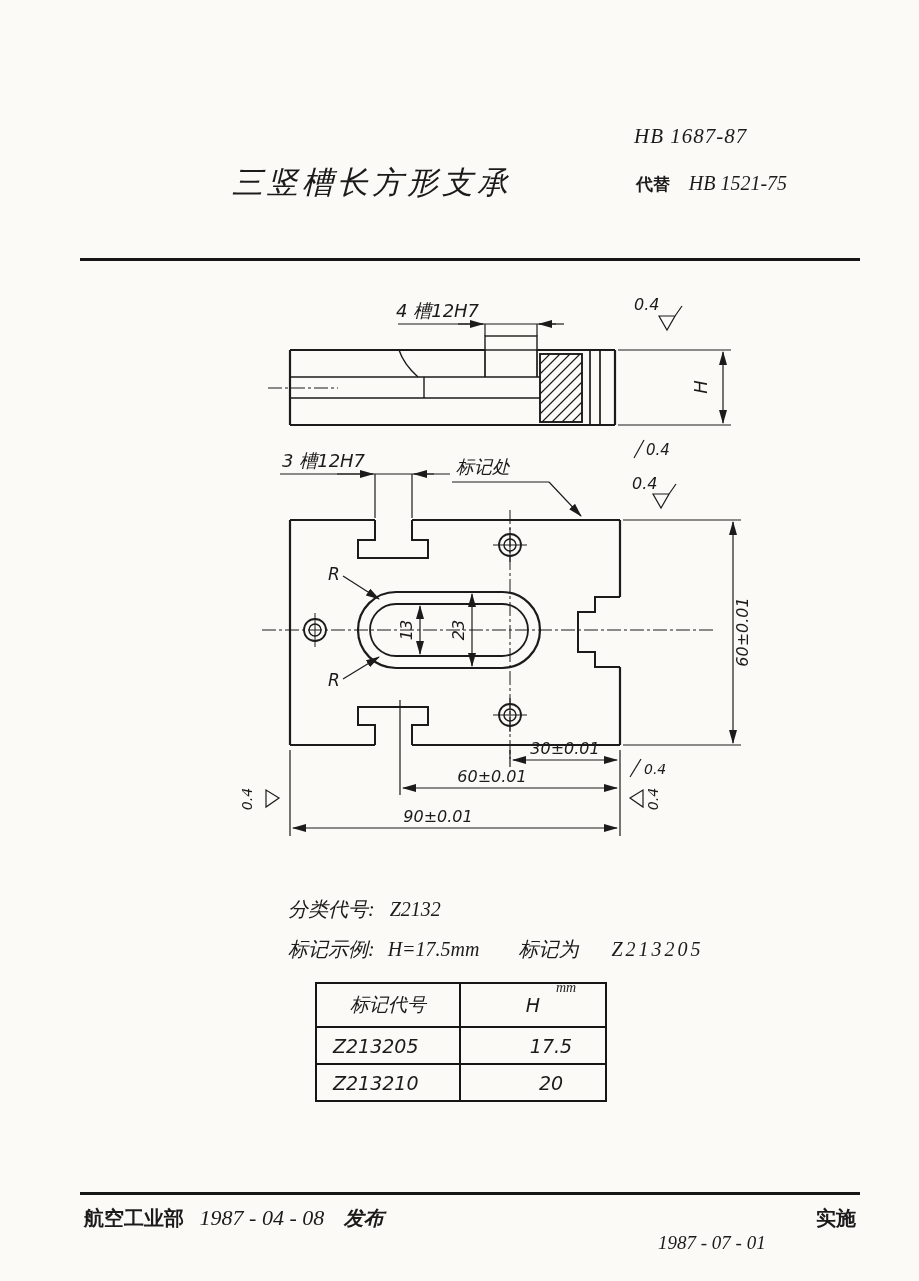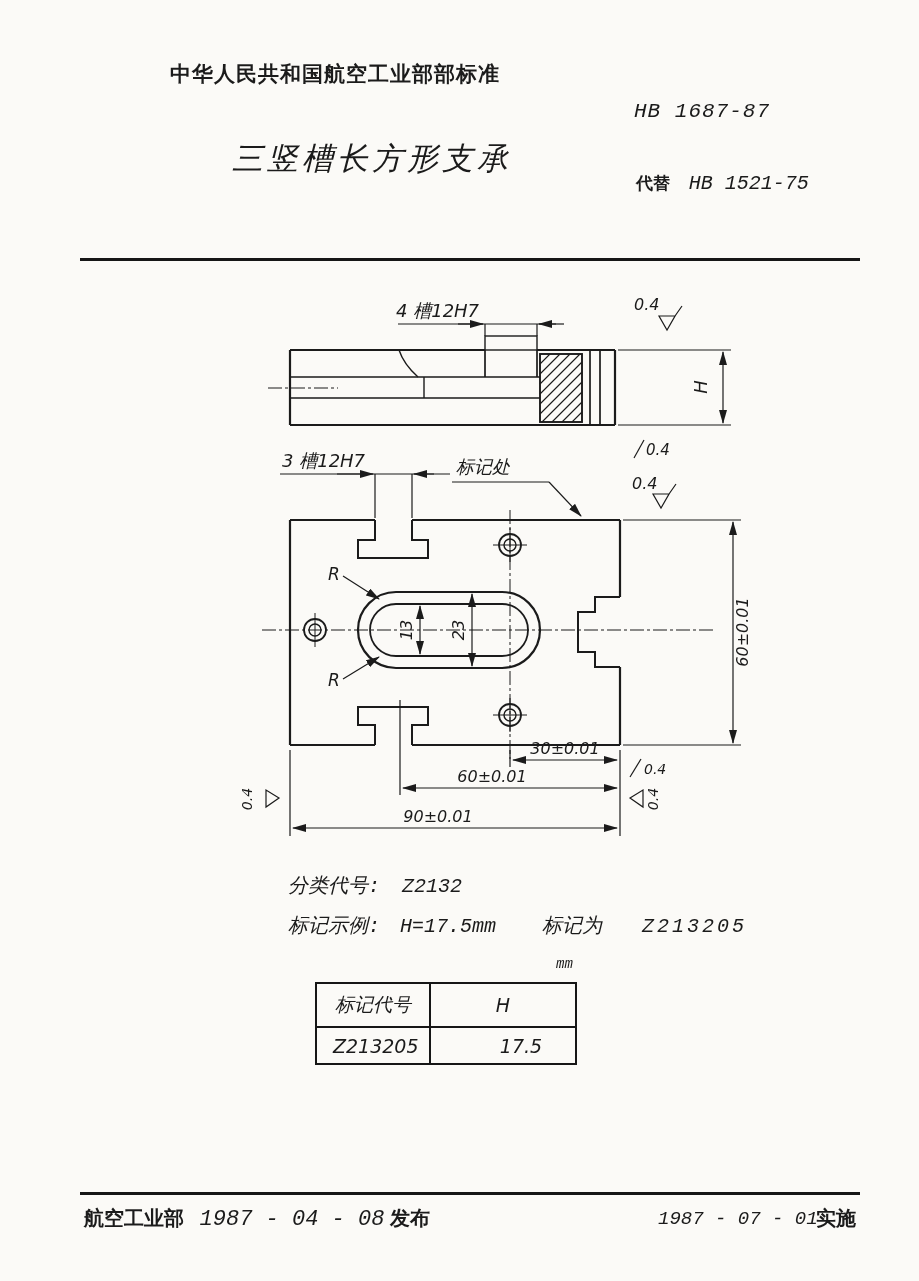--- a/index.html
+++ b/index.html
@@ -4,40 +4,39 @@
 <title>HB 1687-87</title>
 <style>
   * { box-sizing: border-box; }
   html,body { margin:0; padding:0; background:#cfcfcf; }
   .page {
     position:relative; width:919px; height:1281px; margin:0 auto;
     background:#fbfaf7; color:#1b1b1b; overflow:hidden;
     font-family:"Liberation Sans", sans-serif;
   }
   .abs { position:absolute; }
-  .hand { font-style:italic; font-family:Liberation Mono, monospace; }
+  .hand { font-style:italic; font-family:Liberation Serif, serif;margin-top:24px; }
   .bold { font-weight:bold; }
   .rule { background:#161616; }
   svg text { font-family:"DejaVu Sans", sans-serif; font-style:italic; fill:#1b1b1b; }
   table.spec { border-collapse:collapse; }
   table.spec th, table.spec td {
     border:2px solid #161616; font-weight:normal; font-size:19px;
     font-style:italic; font-family:"DejaVu Sans", sans-serif;
     text-align:center; padding:0 8px;
   }
   table.spec th { height:44px; }
   table.spec td { height:37px;padding-left:44px; }
   table.spec td.code { text-align:left; padding-left:16px; }
 </style>
 </head>
 <body>
 
 <div class="page">
 
-  <div class="abs bold" style="left:170px; top:60px; font-size:21px; letter-spacing:1px;">中华人民共和国航空工业部部标准</div>
   <div class="abs hand" style="left:634px; top:100px; font-size:21px; letter-spacing:1px;">HB 1687-87</div>
   <div class="abs hand" style="left:232px; top:138px; font-size:31px; letter-spacing:4px;">三竖槽长方形支承</div>
   <div class="abs" style="left:636px; top:172px; font-size:17px;">
     <span class="bold">代替</span>
     <span class="hand" style="font-size:20px; margin-left:14px;">HB 1521-75</span>
   </div>
 
   <div class="abs rule" style="left:80px; top:258px; width:780px; height:3px;"></div>
 
   <svg class="abs" style="left:0; top:270px;" width="919" height="600" viewBox="0 0 919 600">
@@ -138,32 +137,36 @@
     <span>标记示例:</span>
     <span style="margin-left:8px;">H=17.5mm</span>
     <span style="margin-left:34px;">标记为</span>
     <span style="margin-left:28px; letter-spacing:3px;">Z213205</span>
   </div>
 
   <div class="abs hand" style="left:556px; top:956px; font-size:14px;">mm</div>
   <table class="spec abs" style="left:315px; top:982px;">
     <tbody>
         <tr>
-      <th style="width:114px;">标记代号</th>
+      <th style="width:144px;">标记代号</th>
       <th style="width:146px;">H</th>
     </tr>
     <tr>
       <td class="code">Z213205</td>
       <td>17.5</td>
+    </tr>
+    <tr>
+      <td class="code">Z213210</td>
+      <td>20</td>
     </tr>
   </tbody>
     </table>
 
   <div class="abs rule" style="left:80px; top:1192px; width:780px; height:3px;"></div>
   <div class="abs" style="left:84px; top:1205px; font-size:20px;">
     <span class="bold">航空工业部</span>
     <span class="hand" style="margin-left:10px; font-size:22px;">1987 - 04 - 08</span>
-    <span class="bold" style="">发布</span>
+    <span class="bold" style="margin-left:14px;font-style:italic;">发布</span>
   </div>
   <div class="abs hand" style="left:658px; top:1208px; font-size:19px;">1987 - 07 - 01</div>
   <div class="abs bold" style="left:816px; top:1205px; font-size:20px;">实施</div>
 
 </div>
 
 </body></html>

